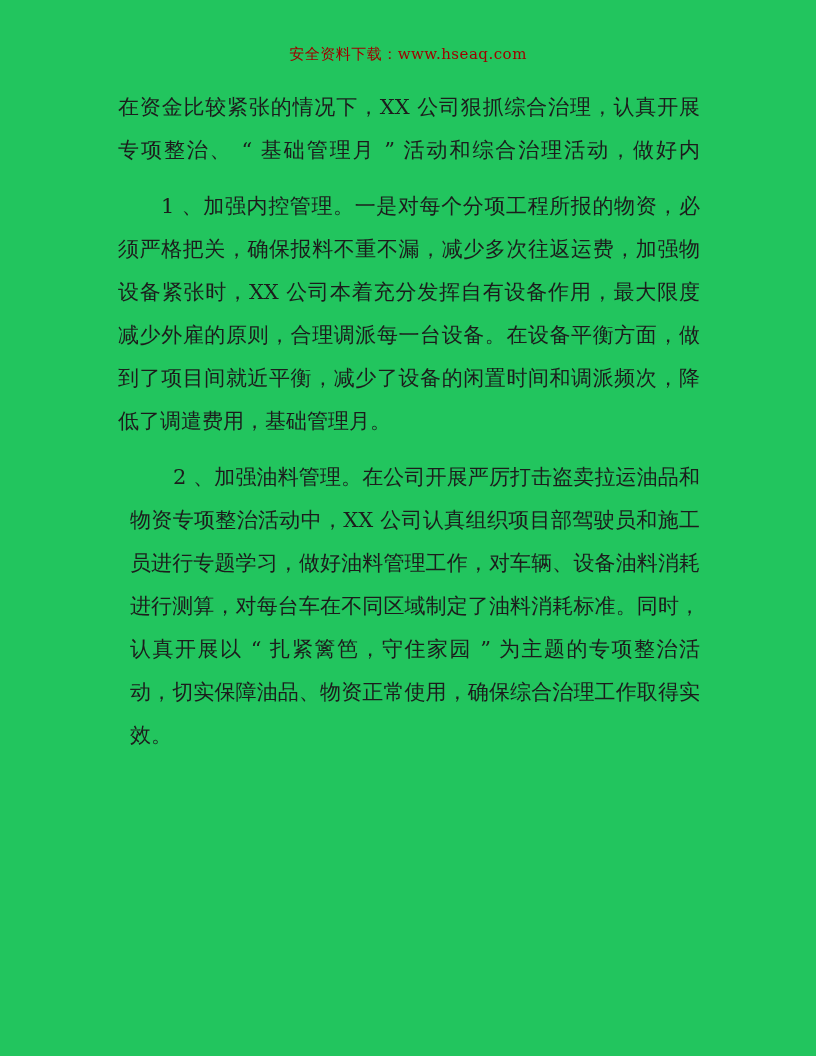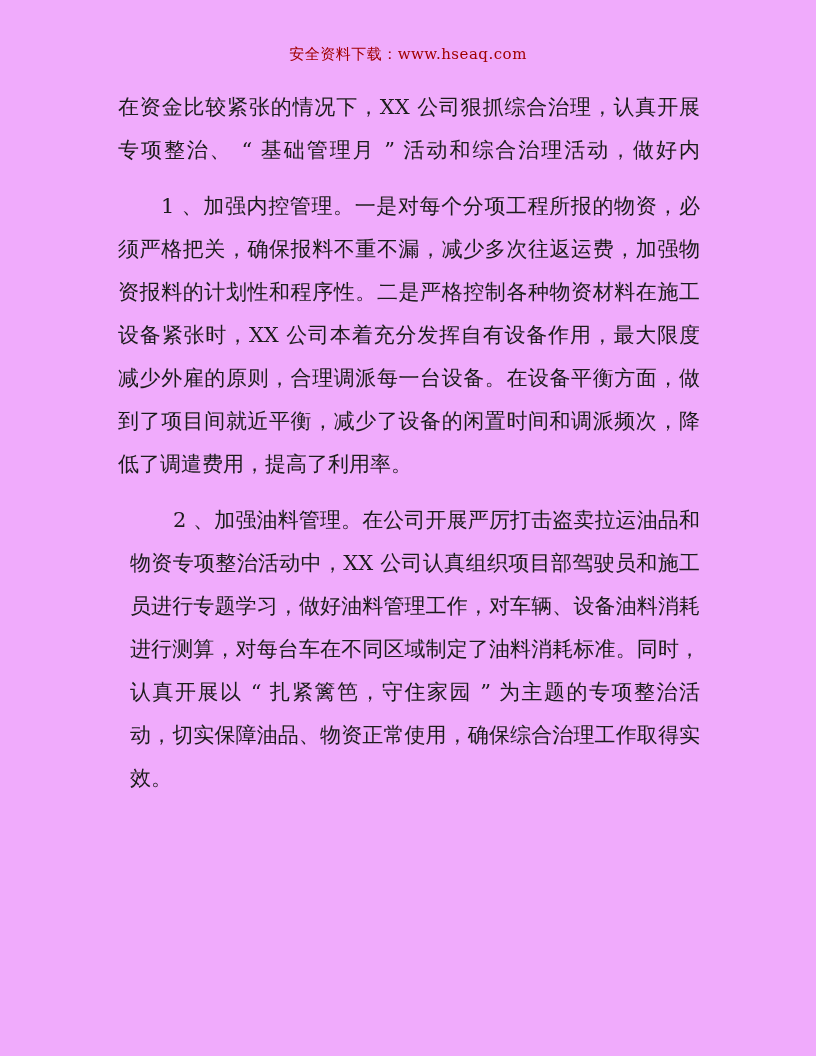--- a/index.html
+++ b/index.html
@@ -4,21 +4,21 @@
 <style>
   html, body {
     margin: 0;
     padding: 0;
     background: #ffffff;
   }
   .page {
     position: relative;
     width: 816px;
     height: 1056px;
-    background: #f0abfc;
+    background: #22c55e;
     overflow: hidden;
     font-family: "DejaVu Serif", "Liberation Serif", serif;
   }
   .header {
     position: absolute;
     top: 44px;
     left: 0;
     width: 100%;
     text-align: center;
   }
@@ -65,25 +65,24 @@
     <span class="header-text" style="color: rgb(160, 0, 0);">安全资料下载：www.hseaq.com</span>
   </div>
   <div class="body-text" id="doc-body" style="color: rgb(28, 28, 28);">
       <div class="para">
         <div class="line">在资金比较紧张的情况下，XX 公司狠抓综合治理，认真开展</div>
         <div class="line">专项整治、 “ 基础管理月 ” 活动和综合治理活动，做好内</div>
       </div>
       <div class="para">
         <div class="line indent">1 、加强内控管理。一是对每个分项工程所报的物资，必</div>
         <div class="line">须严格把关，确保报料不重不漏，减少多次往返运费，加强物</div>
-        <div class="line">资报料的计划性和程序性。二是严格控制各种物资材料在施工</div>
         <div class="line">设备紧张时，XX 公司本着充分发挥自有设备作用，最大限度</div>
         <div class="line">减少外雇的原则，合理调派每一台设备。在设备平衡方面，做</div>
         <div class="line">到了项目间就近平衡，减少了设备的闲置时间和调派频次，降</div>
-        <div class="line last">低了调遣费用，提高了利用率。</div>
+        <div class="line last">低了调遣费用，基础管理月。</div>
       </div>
       <div class="para">
         <div class="line indent">2 、加强油料管理。在公司开展严厉打击盗卖拉运油品和</div>
         <div class="line">物资专项整治活动中，XX 公司认真组织项目部驾驶员和施工</div>
         <div class="line">员进行专题学习，做好油料管理工作，对车辆、设备油料消耗</div>
         <div class="line">进行测算，对每台车在不同区域制定了油料消耗标准。同时，</div>
         <div class="line">认真开展以 “ 扎紧篱笆，守住家园 ” 为主题的专项整治活</div>
         <div class="line">动，切实保障油品、物资正常使用，确保综合治理工作取得实</div>
         <div class="line last">效。</div>
       </div>

